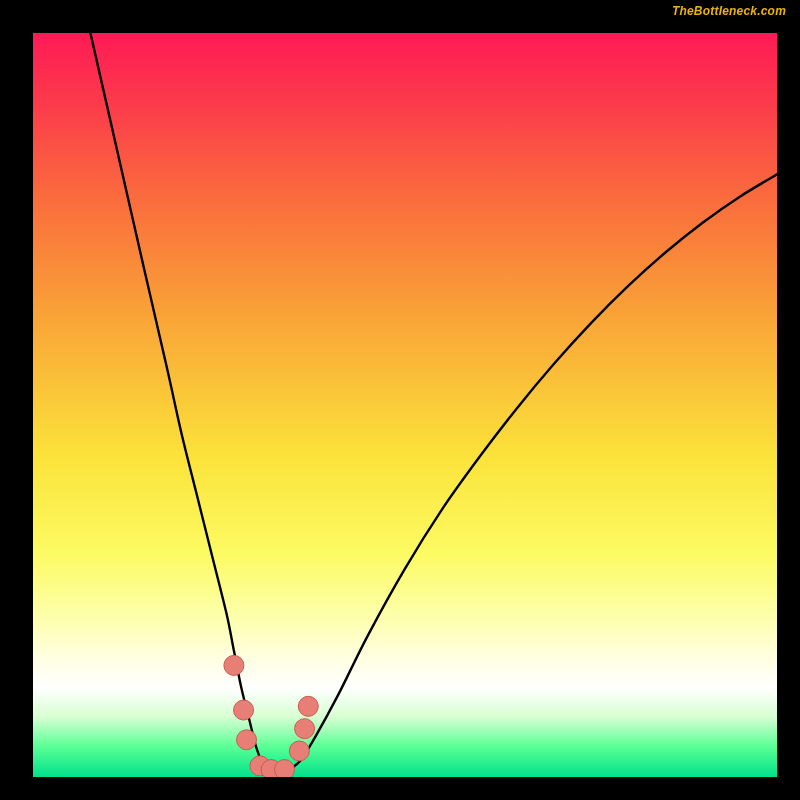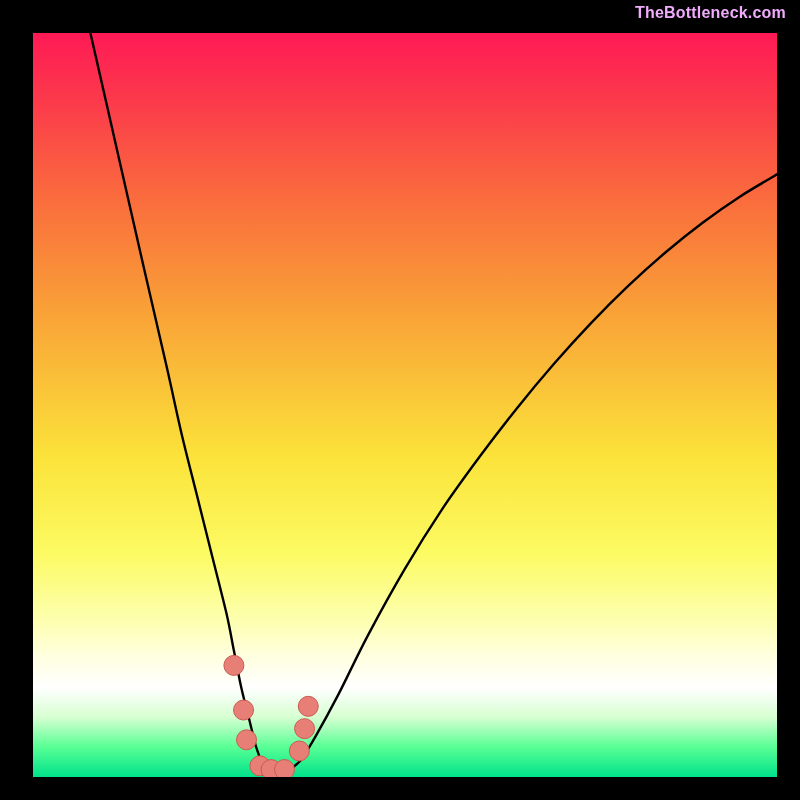--- a/index.html
+++ b/index.html
@@ -13,25 +13,26 @@
   .canvas {
     position: relative;
     width: 800px;
     height: 800px;
     background: #000;
   }
   .watermark {
     position: absolute;
     top: 4px;
     right: 14px;
-    font-size: 16px;
+    font-size: 12px;
     font-weight: 600;
-    color: #f0abfc;
+    color: #eab308;
     letter-spacing: 0.2px;
     z-index: 50;
+    font-style: italic;
   }
   .plot-area {
     position: absolute;
     left: 33px;
     top: 33px;
     width: 744px;
     height: 744px;
     background: linear-gradient(to bottom,
        #ff1a55 0%,
        #fb3d4a 10%,

